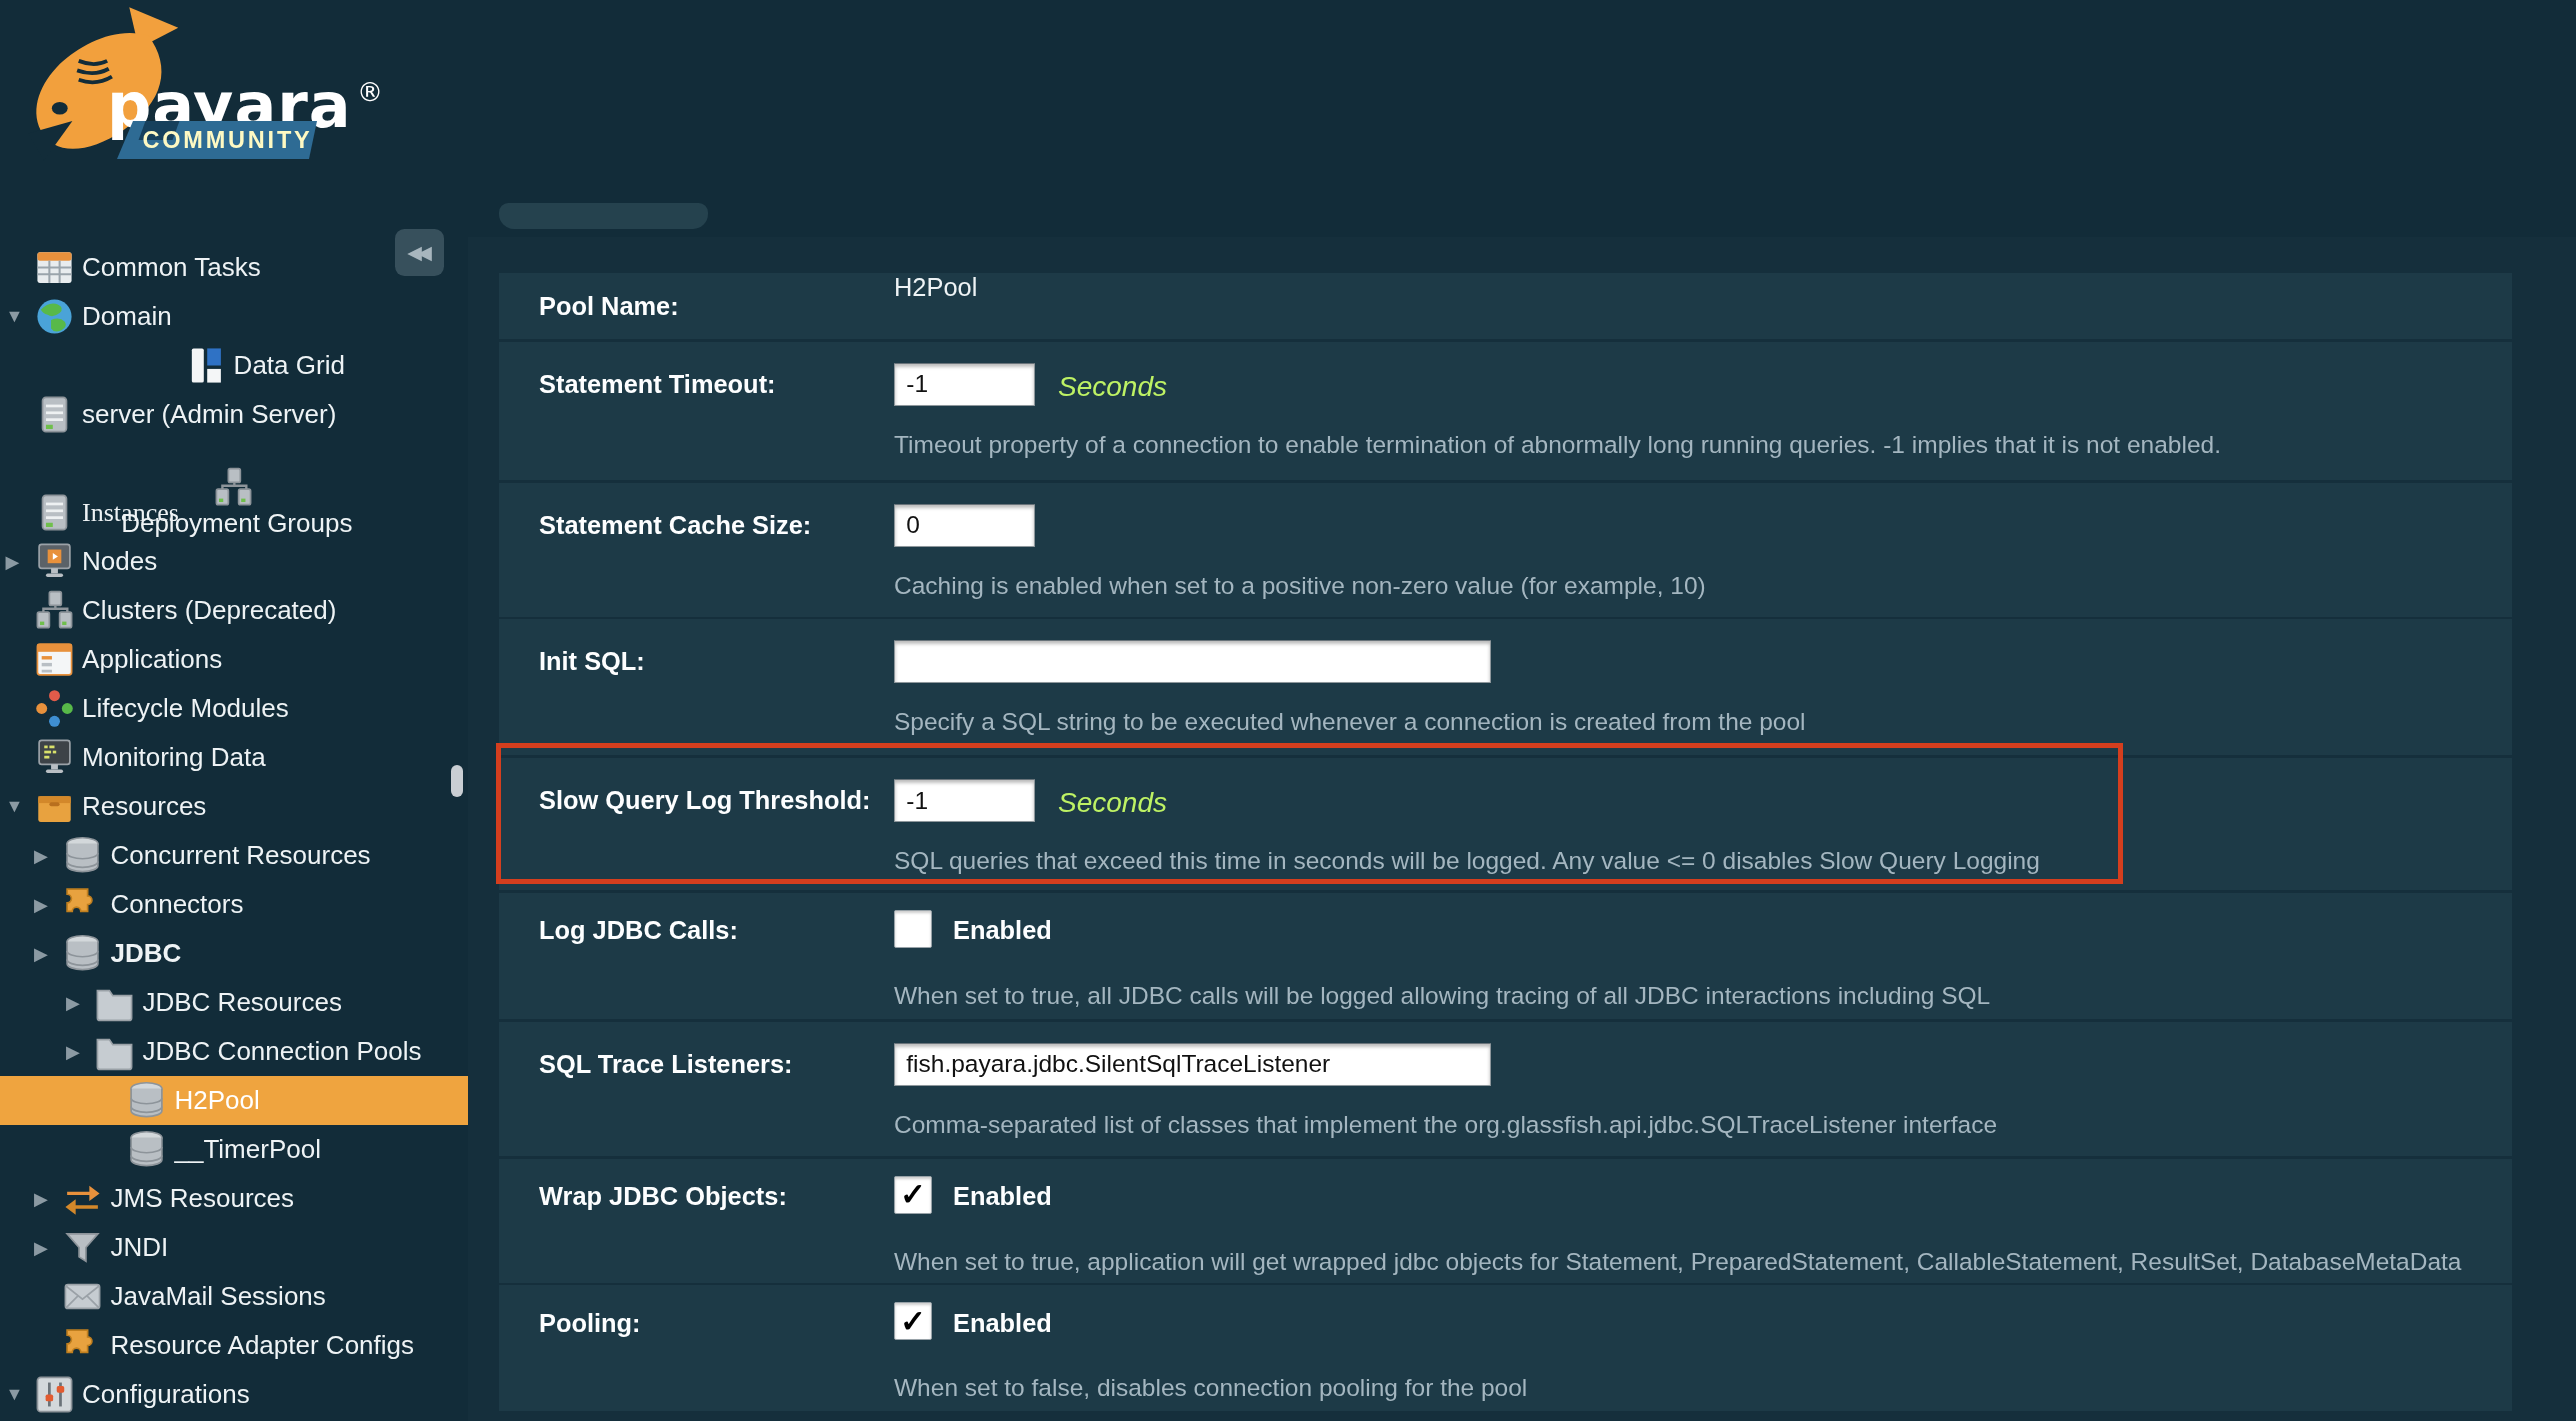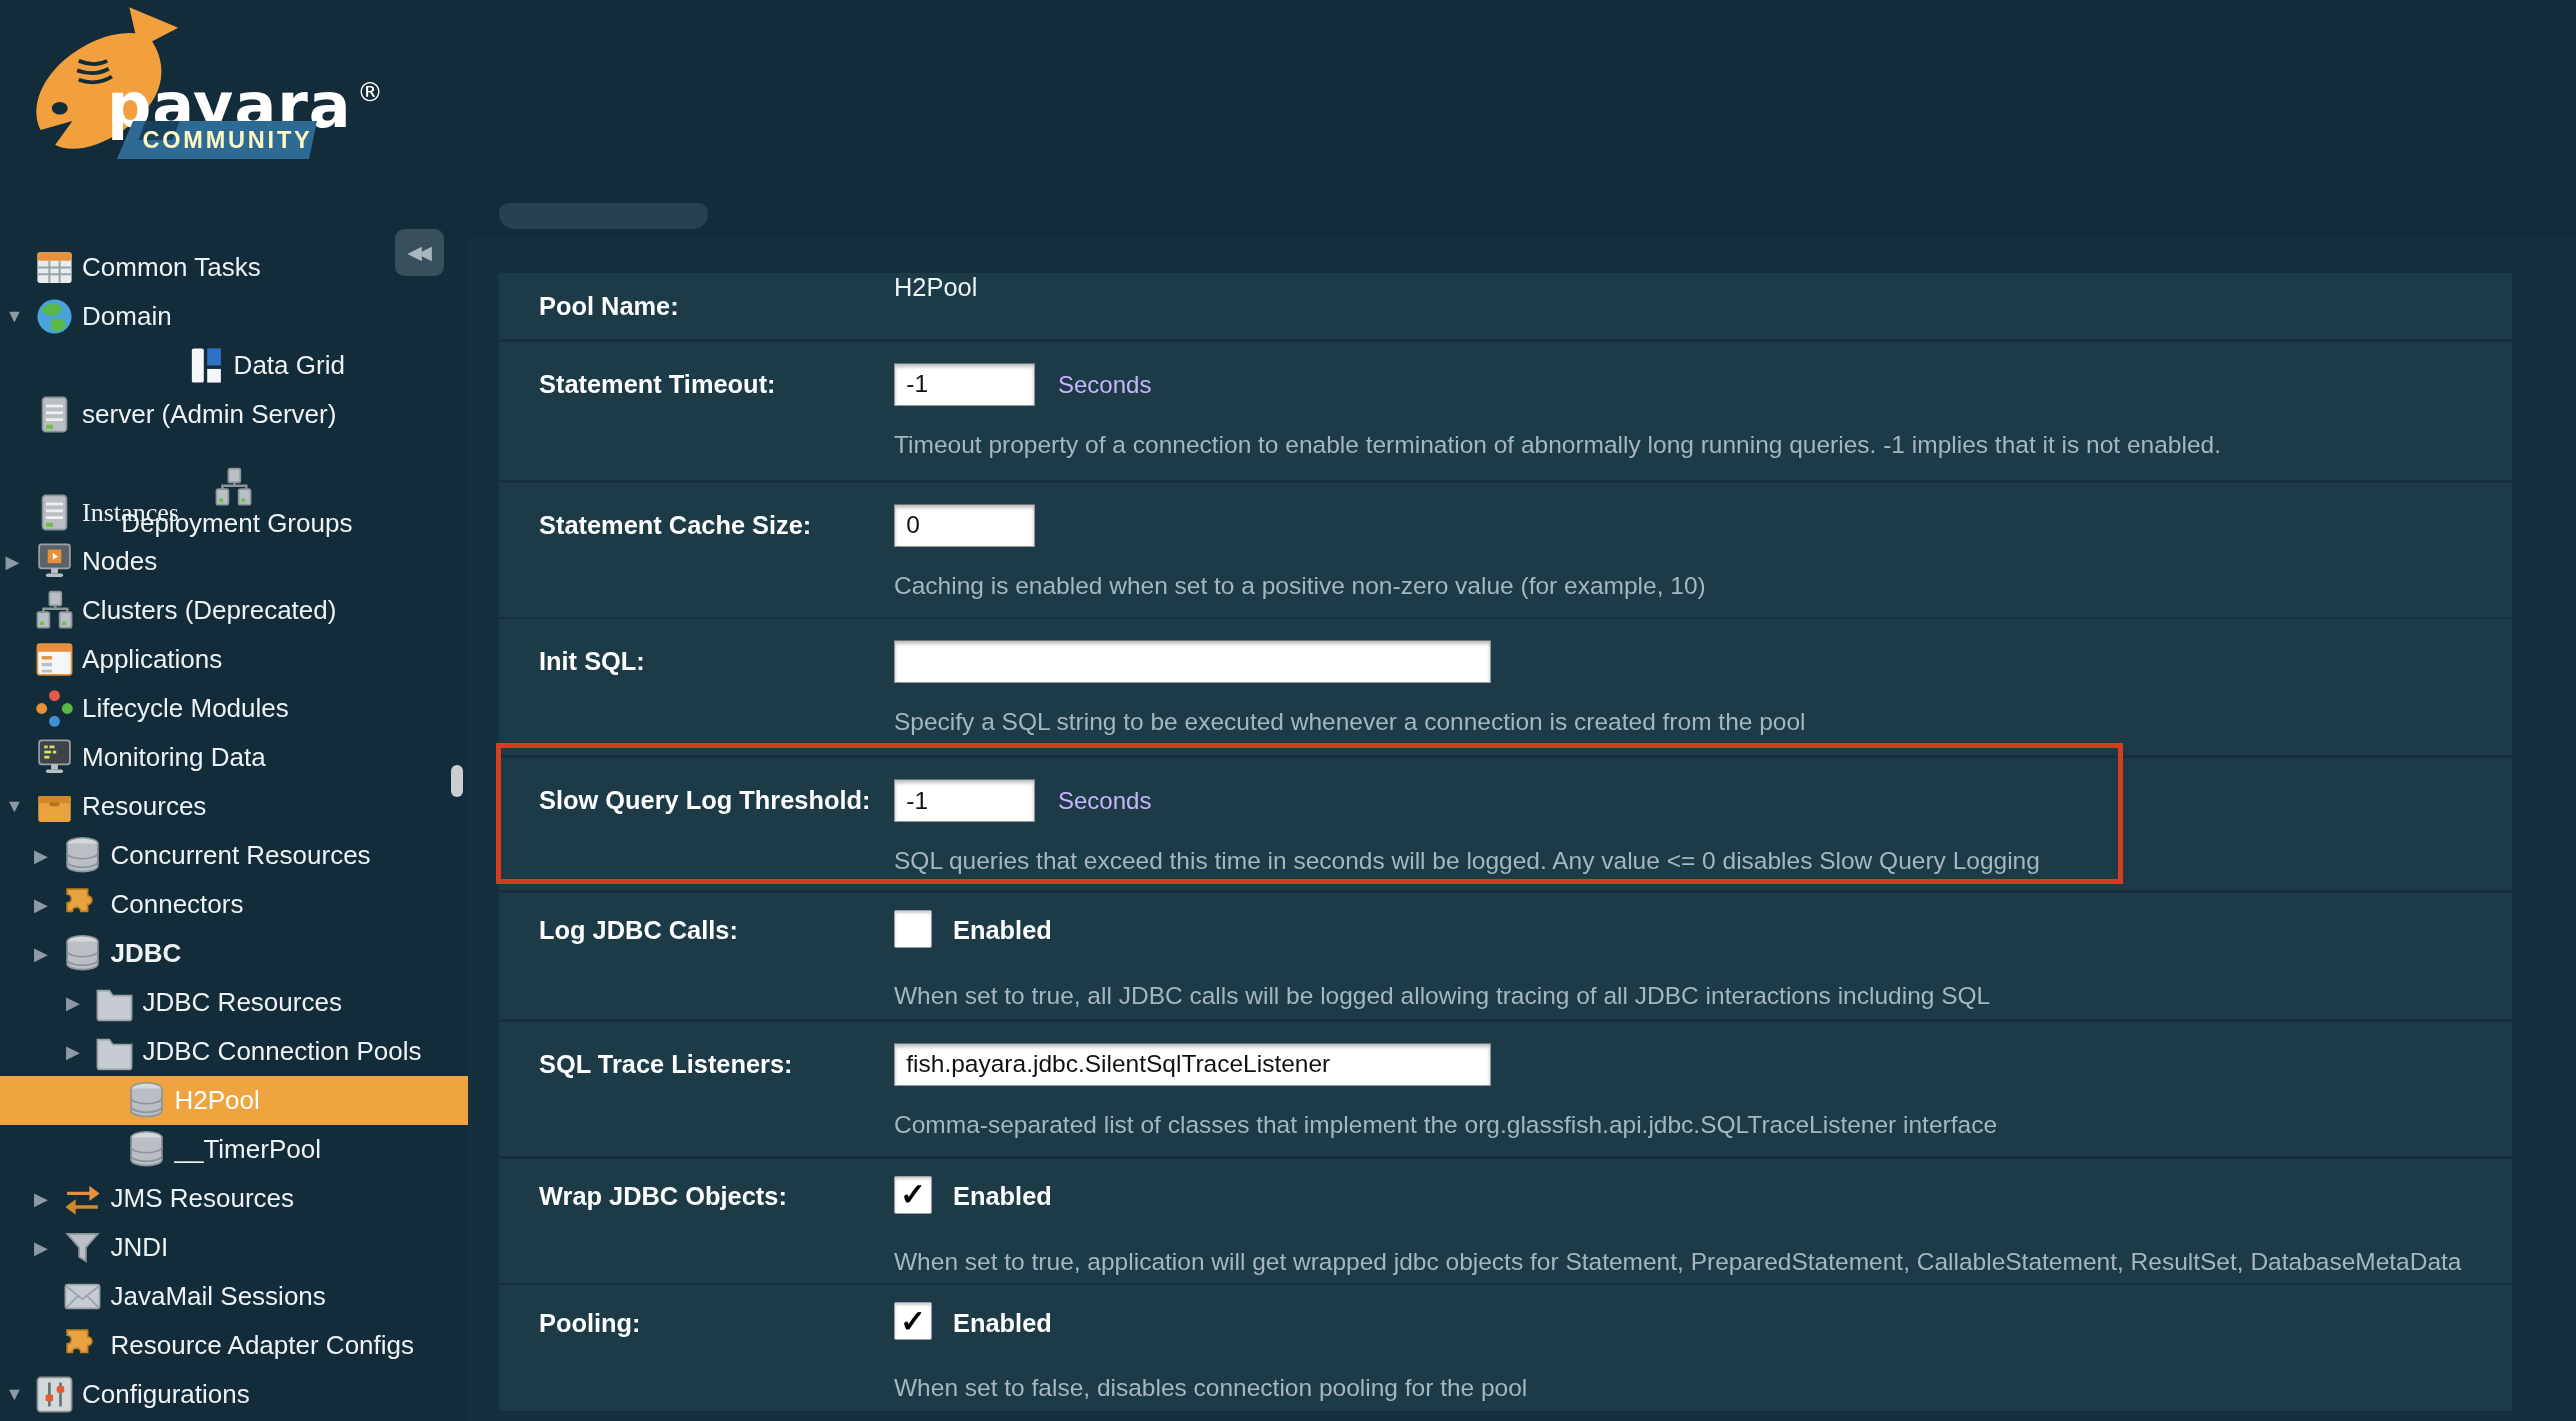--- a/index.html
+++ b/index.html
@@ -39,21 +39,21 @@
   .tree-item.bold .tree-label{font-weight:bold;}
   .tree-arrow{width:28px;flex:0 0 28px;font-size:18px;color:#8b9aa3;text-align:left;}
   .tree-icon{width:41px;flex:0 0 41px;height:41px;margin-right:7.5px;position:relative;}
   .tree-icon svg{position:absolute;left:0;top:0;width:41px;height:41px;}
   .tree-label{white-space:nowrap;}
   
   .form{position:absolute;left:499px;top:265px;width:2013px;margin-top:8px;}
   .form-row{position:relative;background:#1d3a47;margin-bottom:2.8px;}
   .f-label{position:absolute;left:40px;font-size:25.4px;font-weight:bold;color:#fdfeff;white-space:nowrap;}
   .f-value{position:absolute;left:395px;font-size:25.4px;color:#eef3f5;}
-  .f-unit{position:absolute;font-size:24px;color:#c4b5fd;}
+  .f-unit{position:absolute;font-size:28px;color:#bef264;font-style:italic;}
   .f-help{position:absolute;left:395px;font-size:24.5px;color:#a4b6c0;white-space:nowrap;}
   .f-input{position:absolute;left:395px;top:21px;height:43px;background:#fff;color:#111;
     border:0.9px solid #8e979c;border-top-color:#69737a;border-radius:0.9px;
     box-shadow:inset 0 2.8px 3.8px rgba(0,0,0,.28);font-family:"Liberation Sans",sans-serif;
     font-size:24.5px;padding:0 11.3px;}
   .f-check{position:absolute;left:395px;top:17px;width:38px;height:38px;background:#fff;
     border:0.9px solid #98a2a8;border-radius:1.9px;box-shadow:inset 0 1.9px 2.8px rgba(0,0,0,.2);
     display:flex;align-items:center;justify-content:center;cursor:pointer;
     font-size:31px;font-weight:bold;color:#000;line-height:1;}
   .f-checklabel{position:absolute;font-size:25.4px;font-weight:bold;color:#fdfeff;}

